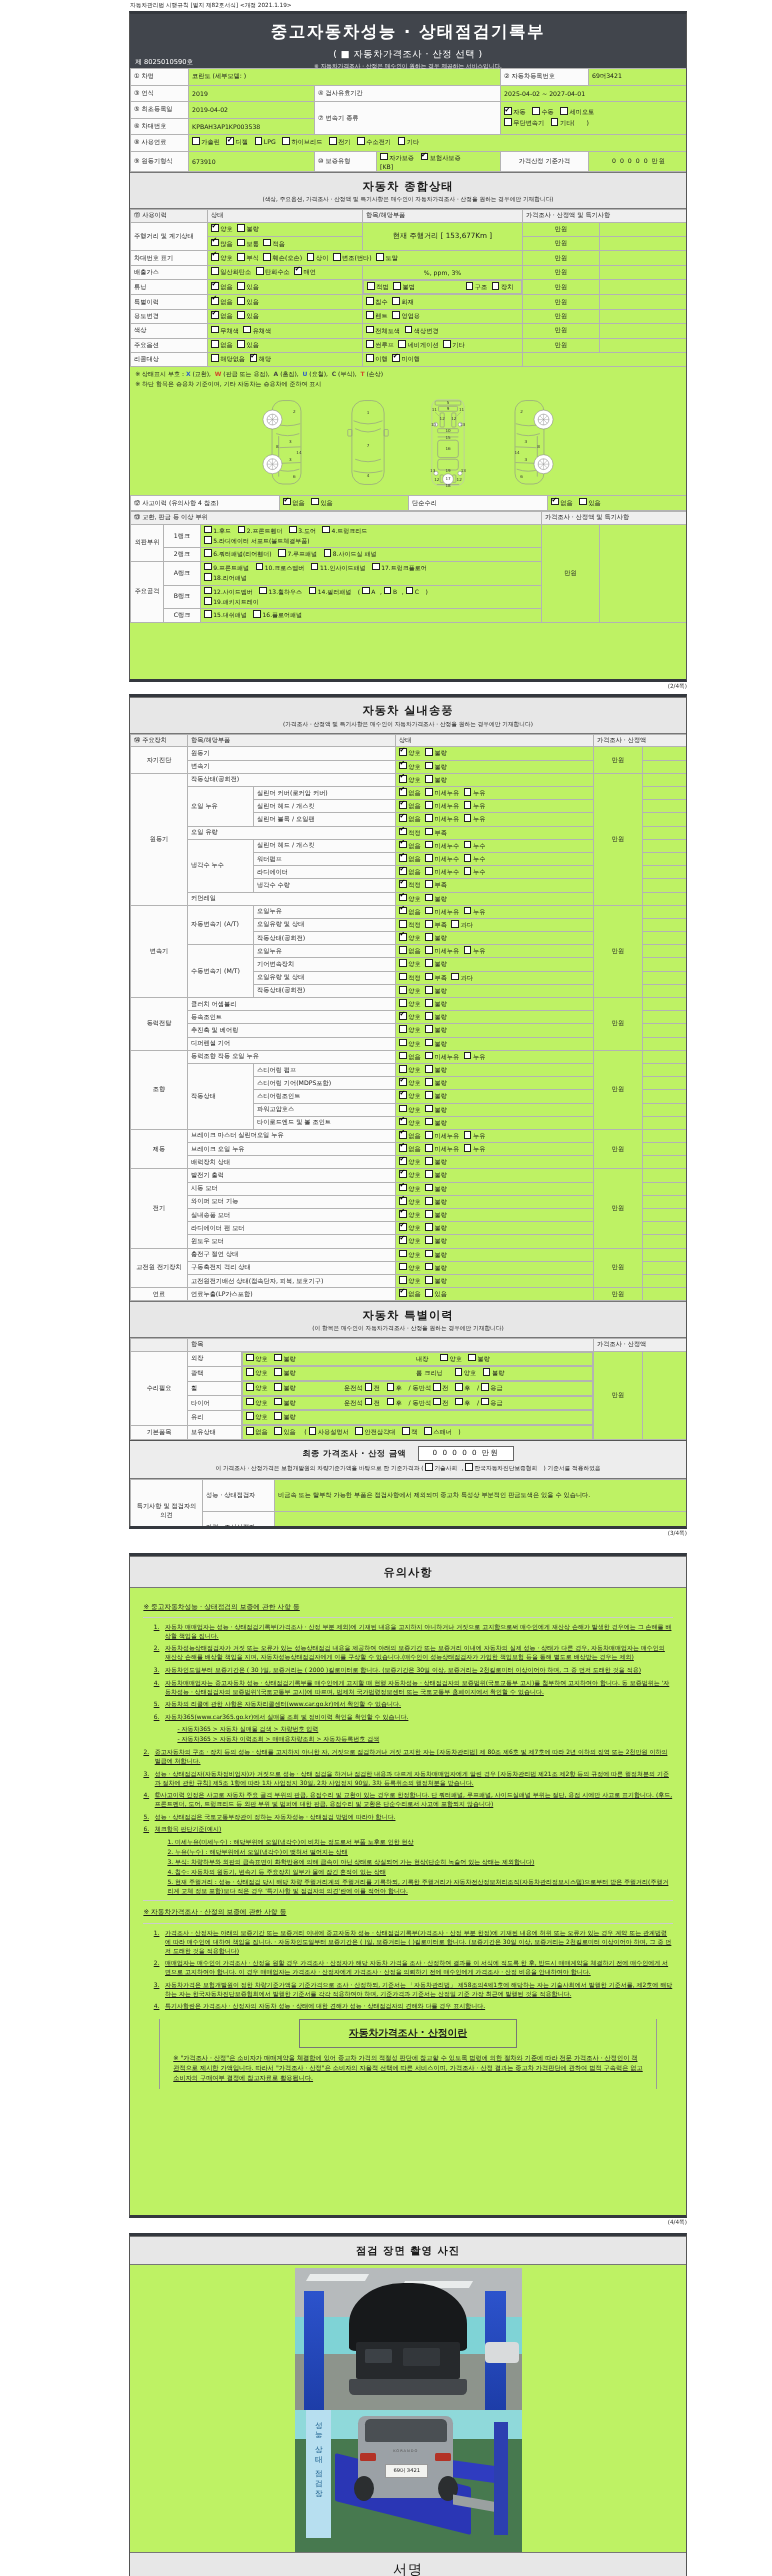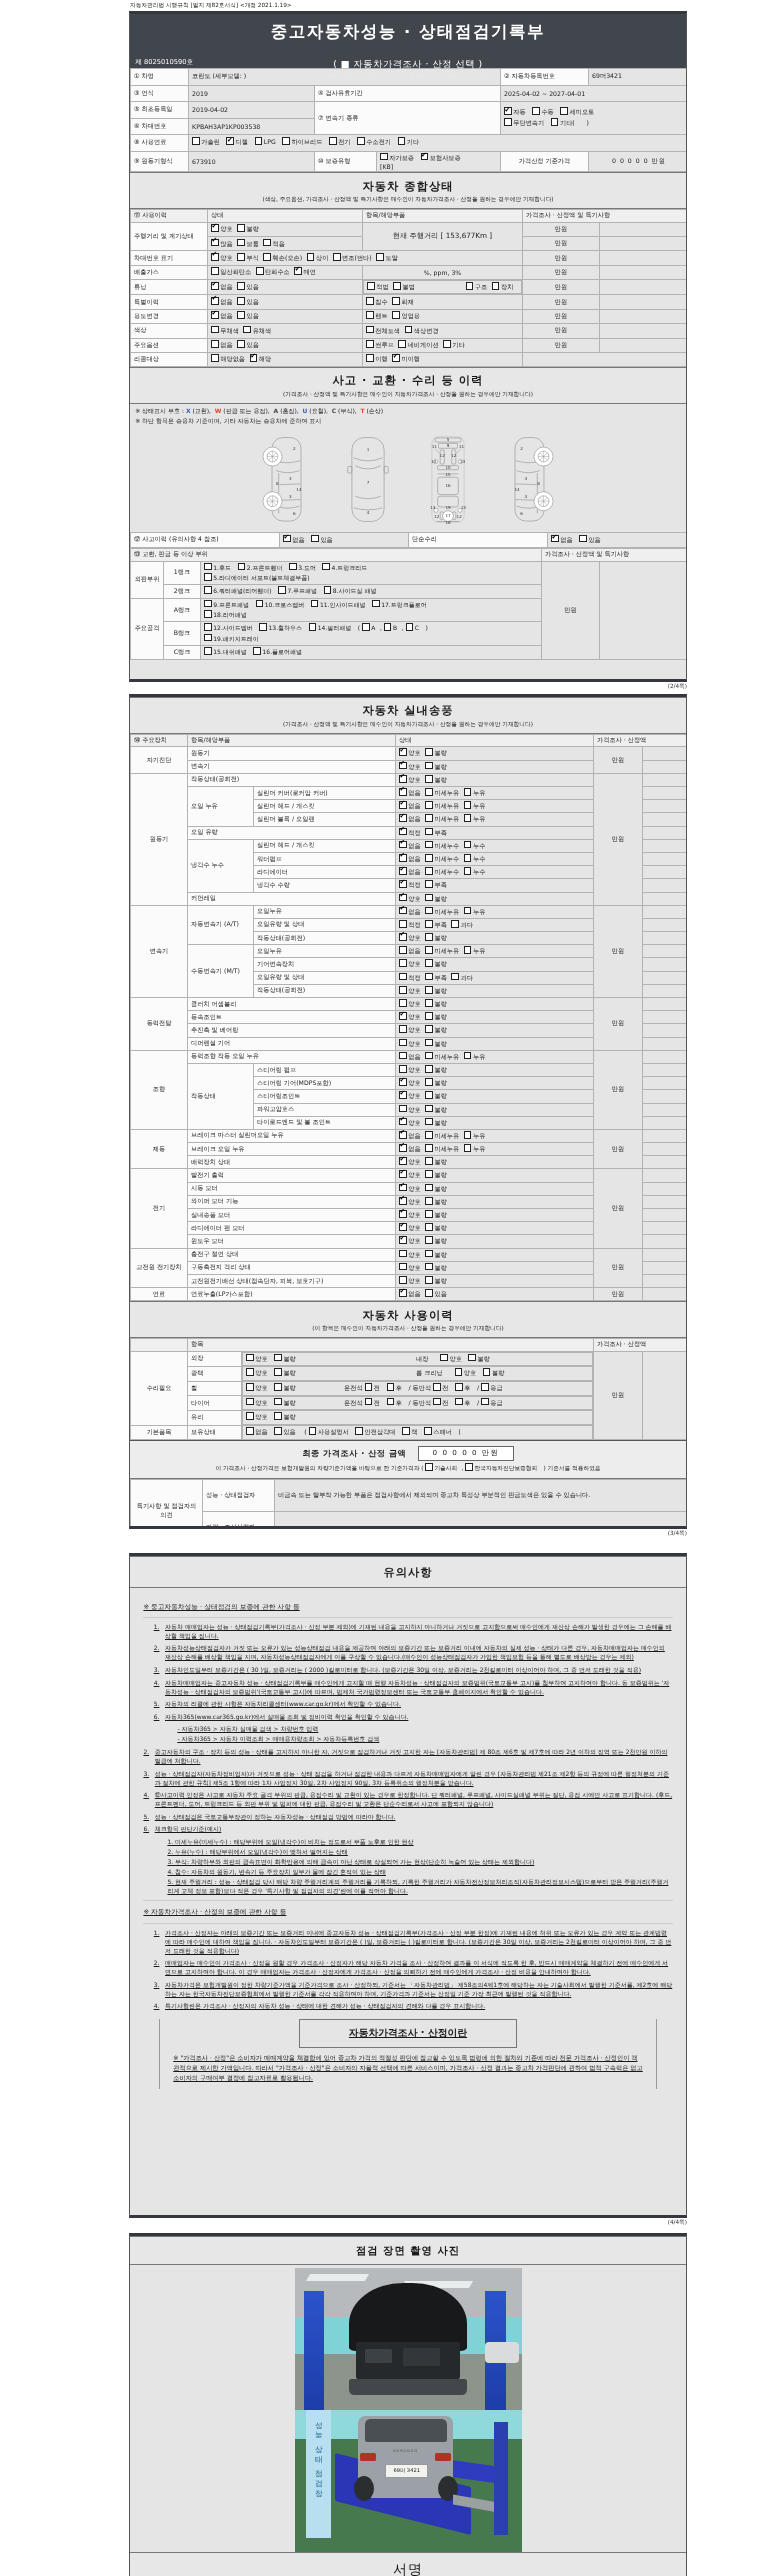--- a/index.html
+++ b/index.html
@@ -1,26 +1,26 @@
 <!DOCTYPE html>
 <html style="font-size:8.2px"><head>
 <meta charset="utf-8">
 <style>
   html,body{margin:0;padding:0;}
   body{width:773px;height:2576px;overflow:hidden;background:#fff;color:#1a1a1a;
        font-family:"DejaVu Sans","Liberation Sans",sans-serif;}
   .top-note{margin:2.1px 0 1px 130px;font-size:5.7px;color:#222;}
-  .page-box{position:relative;margin-left:129px;width:558px;background:#e5e5e5;
+  .page-box{position:relative;margin-left:129px;width:558px;background:#bef264;
             border:0.5px solid #555;border-top:3.6px solid #34383e;border-bottom:3.6px solid #34383e;
             overflow:hidden;box-sizing:border-box;}
   .page-mark{width:687px;text-align:right;font-size:5.7px;color:#333;margin:1px 0 1px 0;}
   
   .doc-head{background:#41454c;color:#fff;text-align:center;padding:7.2px 0 2.1px;position:relative;height:54px;box-sizing:border-box;}
   .doc-title{font-size:16.5px;font-weight:bold;letter-spacing:1.5px;}
-  .doc-sub{font-size:9.3px;margin-top:15px;letter-spacing:0.5px;}
+  .doc-sub{font-size:9.3px;margin-top:5px;letter-spacing:0.5px;}
   .doc-subnote{font-size:5.7px;margin-top:1.5px;color:#e8e8e8;}
   .doc-no{position:absolute;left:5.2px;bottom:1px;font-size:6.7px;color:#fff;}
   
   .sec-head{background:#e7e7e7;border-top:0.5px solid #777;border-bottom:0.5px solid #777;text-align:center;padding:5.2px 0 4.1px;}
   .sec-title{font-size:11.3px;font-weight:bold;letter-spacing:1px;}
   .sec-note{font-size:5.7px;margin-top:2.6px;color:#222;}
   table{border-collapse:collapse;width:100%;table-layout:fixed;}
   td,th{border:0.5px solid #b3b3b3;font-size:6.2px;padding:1px 3.1px;vertical-align:middle;
         overflow:hidden;box-sizing:border-box;}
   th{background:#efefef;font-weight:normal;text-align:left;height:12.4px;}
@@ -215,24 +215,20 @@
             <td class="lab">리콜대상</td>
             <td><span class="opt"><span class="cb"></span><span class="lbl pre">해당없음</span></span><span class="opt"><span class="cb on"></span><span class="lbl pre">해당</span></span></td>
             <td><span class="opt"><span class="cb"></span><span class="lbl pre">이행</span></span><span class="opt"><span class="cb on"></span><span class="lbl pre">미이행</span></span></td>
             <td colspan="2"></td>
           </tr>
         </tbody>
     </table>
   </section>
 
   <section id="sec-accident">
-    <div class="sec-head">
-      <div class="sec-title">사고 · 교환 · 수리 등 이력</div>
-      <div class="sec-note">(가격조사 · 산정액 및 특기사항은 매수인이 자동차가격조사 · 산정을 원하는 경우에만 기재합니다)</div>
-    </div>
     <div class="acc-notes">
       <div id="acc-legend"><span class="txt pre">※ 상태표시 부호 : </span><span style="color: rgb(47, 95, 196); font-weight: bold;">X</span><span class="txt pre"> (교환),  </span><span style="color: rgb(210, 72, 42); font-weight: bold;">W</span><span class="txt pre"> (판금 또는 용접),  </span><span style="color: rgb(68, 68, 68); font-weight: bold;">A</span><span class="txt pre"> (흠집),  </span><span style="color: rgb(47, 95, 196); font-weight: bold;">U</span><span class="txt pre"> (요철),  </span><span style="color: rgb(68, 68, 68); font-weight: bold;">C</span><span class="txt pre"> (부식),  </span><span style="color: rgb(210, 72, 42); font-weight: bold;">T</span><span class="txt pre"> (손상)</span></div>
       <div>※ 하단 항목은 승용차 기준이며, 기타 자동차는 승용차에 준하여 표시</div>
     </div>
     <div class="diagrams" id="diagrams">
         <svg viewBox="0 0 150 215" width="62">
           <g>
             <rect x="34" y="6" width="70" height="202" rx="26" fill="none" stroke="#8d8d8d" stroke-width="1.4"></rect>
             <path d="M40,62 Q70,72 102,62" fill="none" stroke="#8d8d8d" stroke-width="1.4"></path>
             <path d="M44,86 Q72,96 100,86" fill="none" stroke="#8d8d8d" stroke-width="1.4"></path>
@@ -675,21 +671,21 @@
             <td><span class="opt"><span class="cb on"></span><span class="lbl pre">없음</span></span><span class="opt"><span class="cb"></span><span class="lbl pre">있음</span></span></td>
             <td class="price" rowspan="1">만원</td>
             <td></td>
           </tr>
         </tbody>
     </table>
   </section>
 
   <section id="sec-other">
     <div class="sec-head">
-      <div class="sec-title">자동차 사용이력</div>
+      <div class="sec-title">자동차 특별이력</div>
       <div class="sec-note">(이 항목은 매수인이 자동차가격조사 · 산정을 원하는 경우에만 기재합니다)</div>
     </div>
     <table>
       <colgroup>
           <col style="width:57px">
           <col style="width:54px">
           <col style="width:352px">
           <col style="width:49px">
           <col style="width:46px">
         </colgroup>

